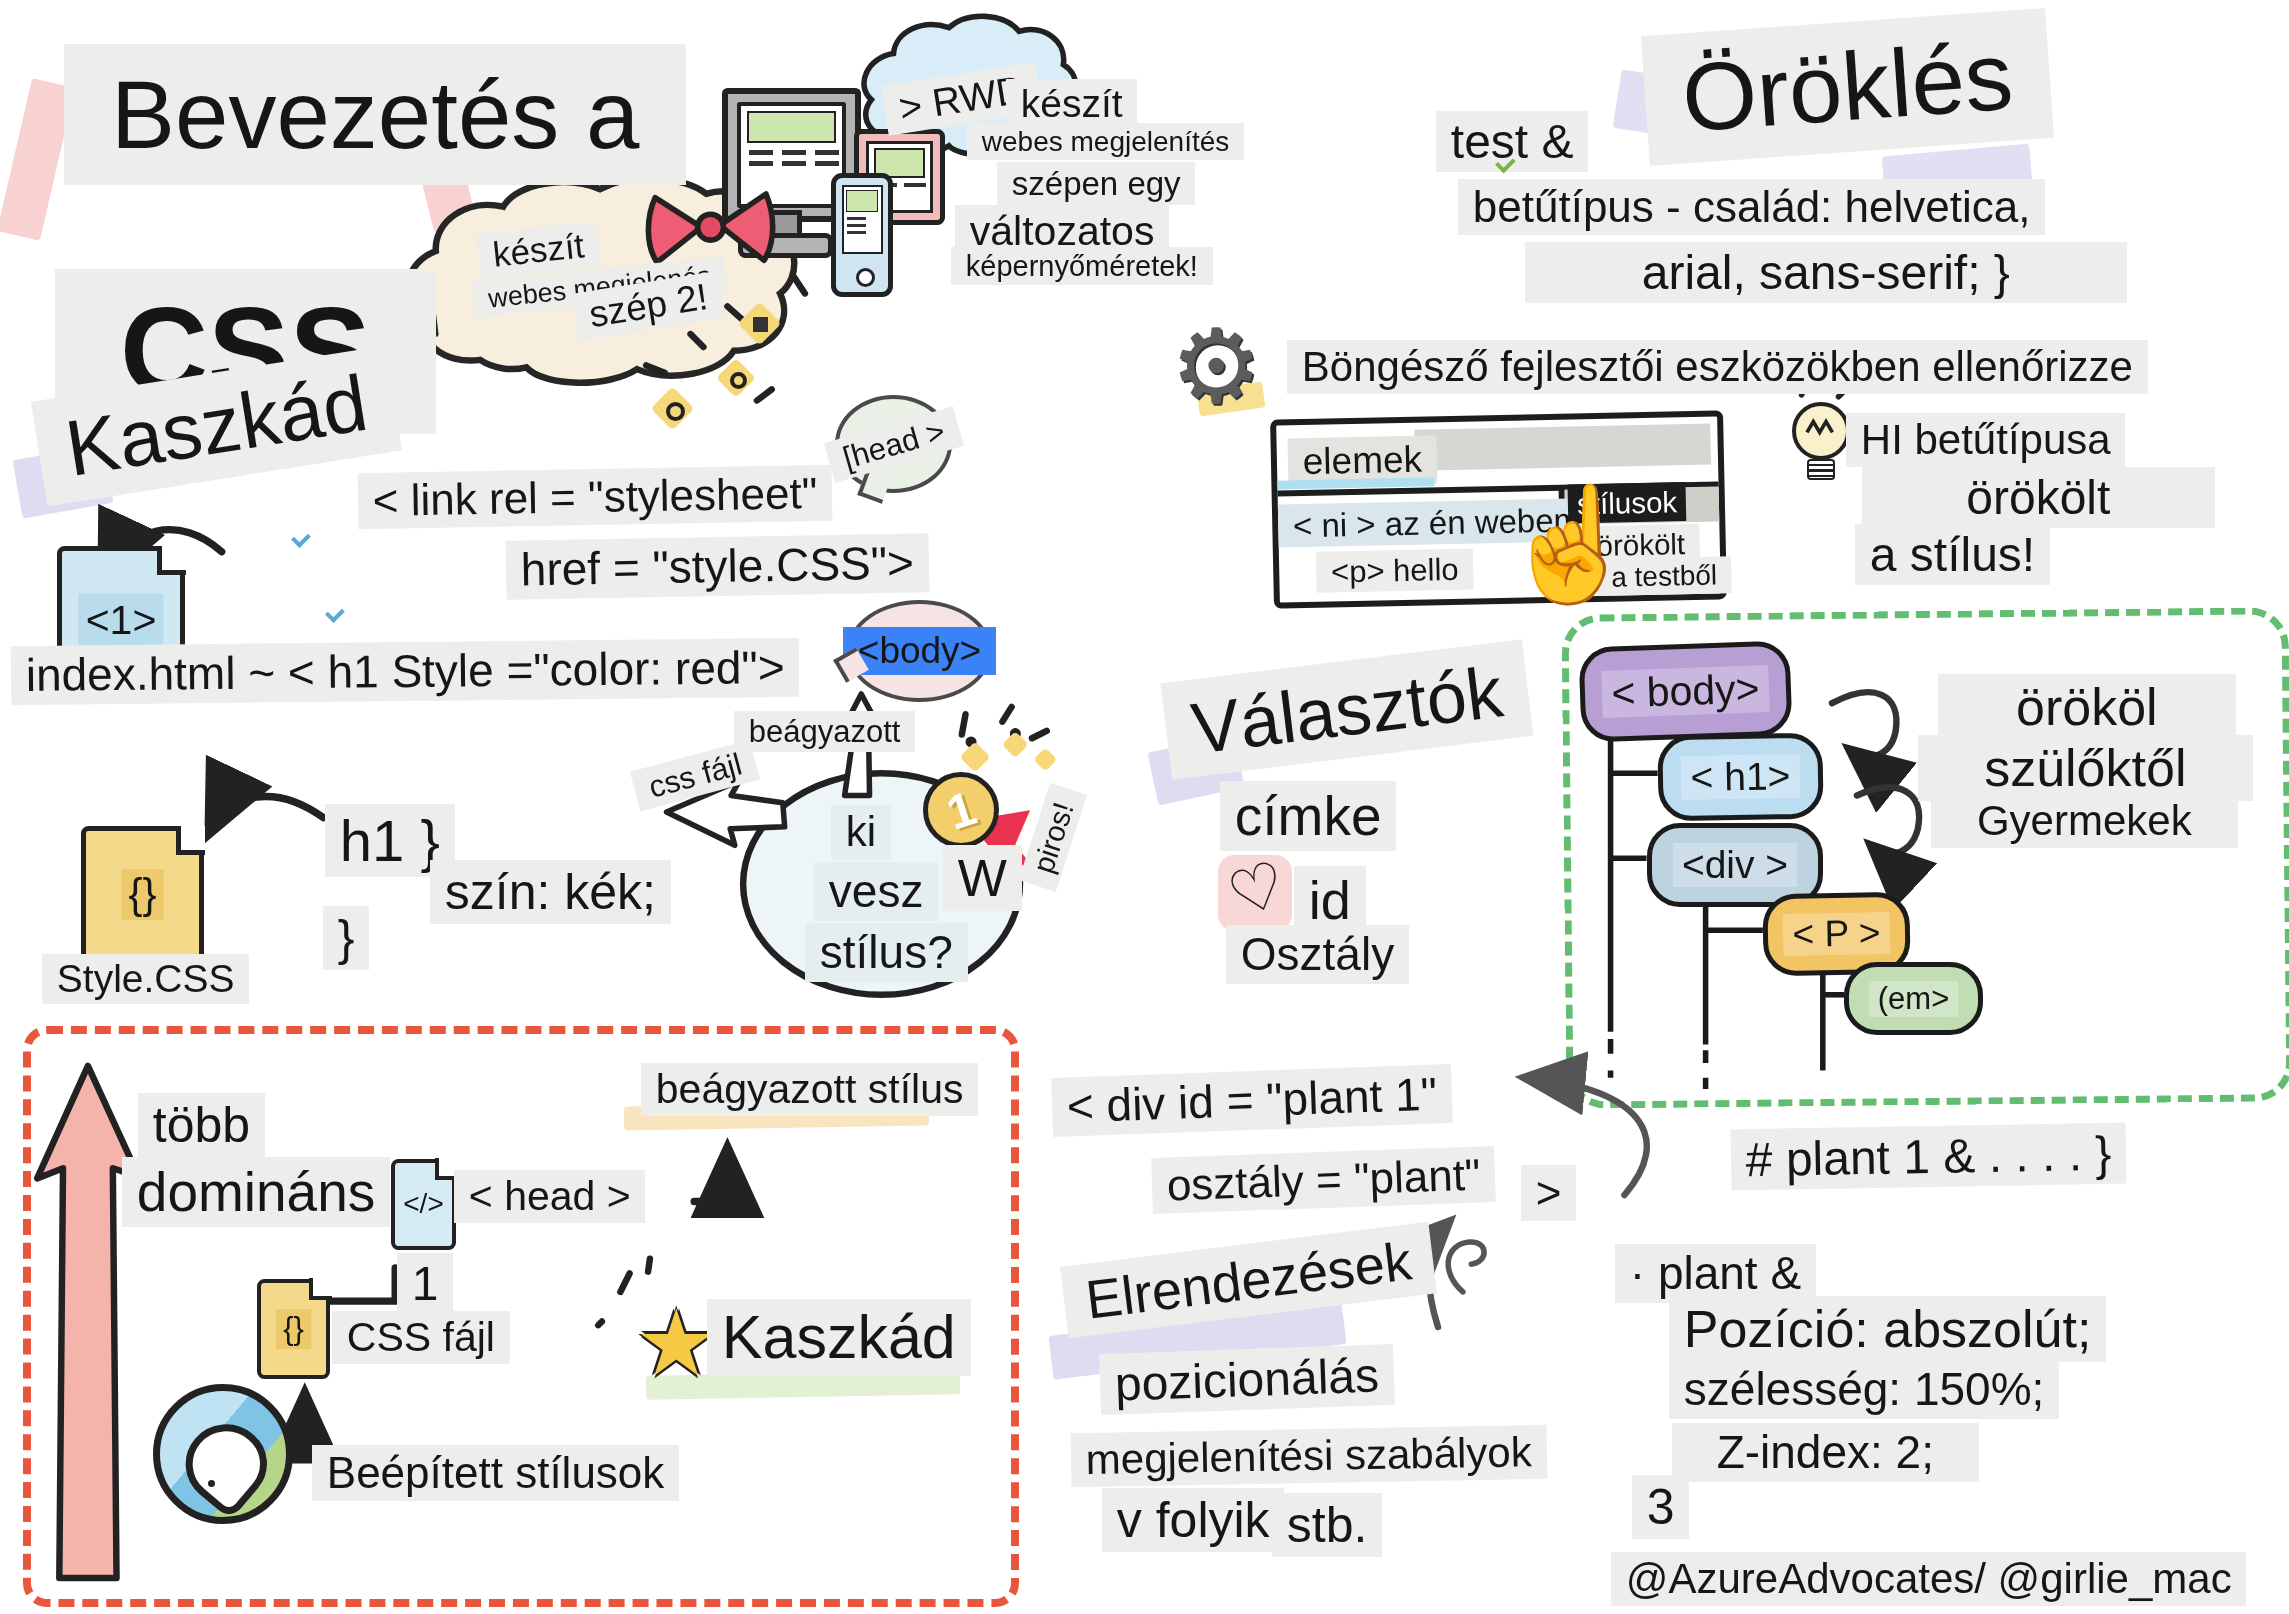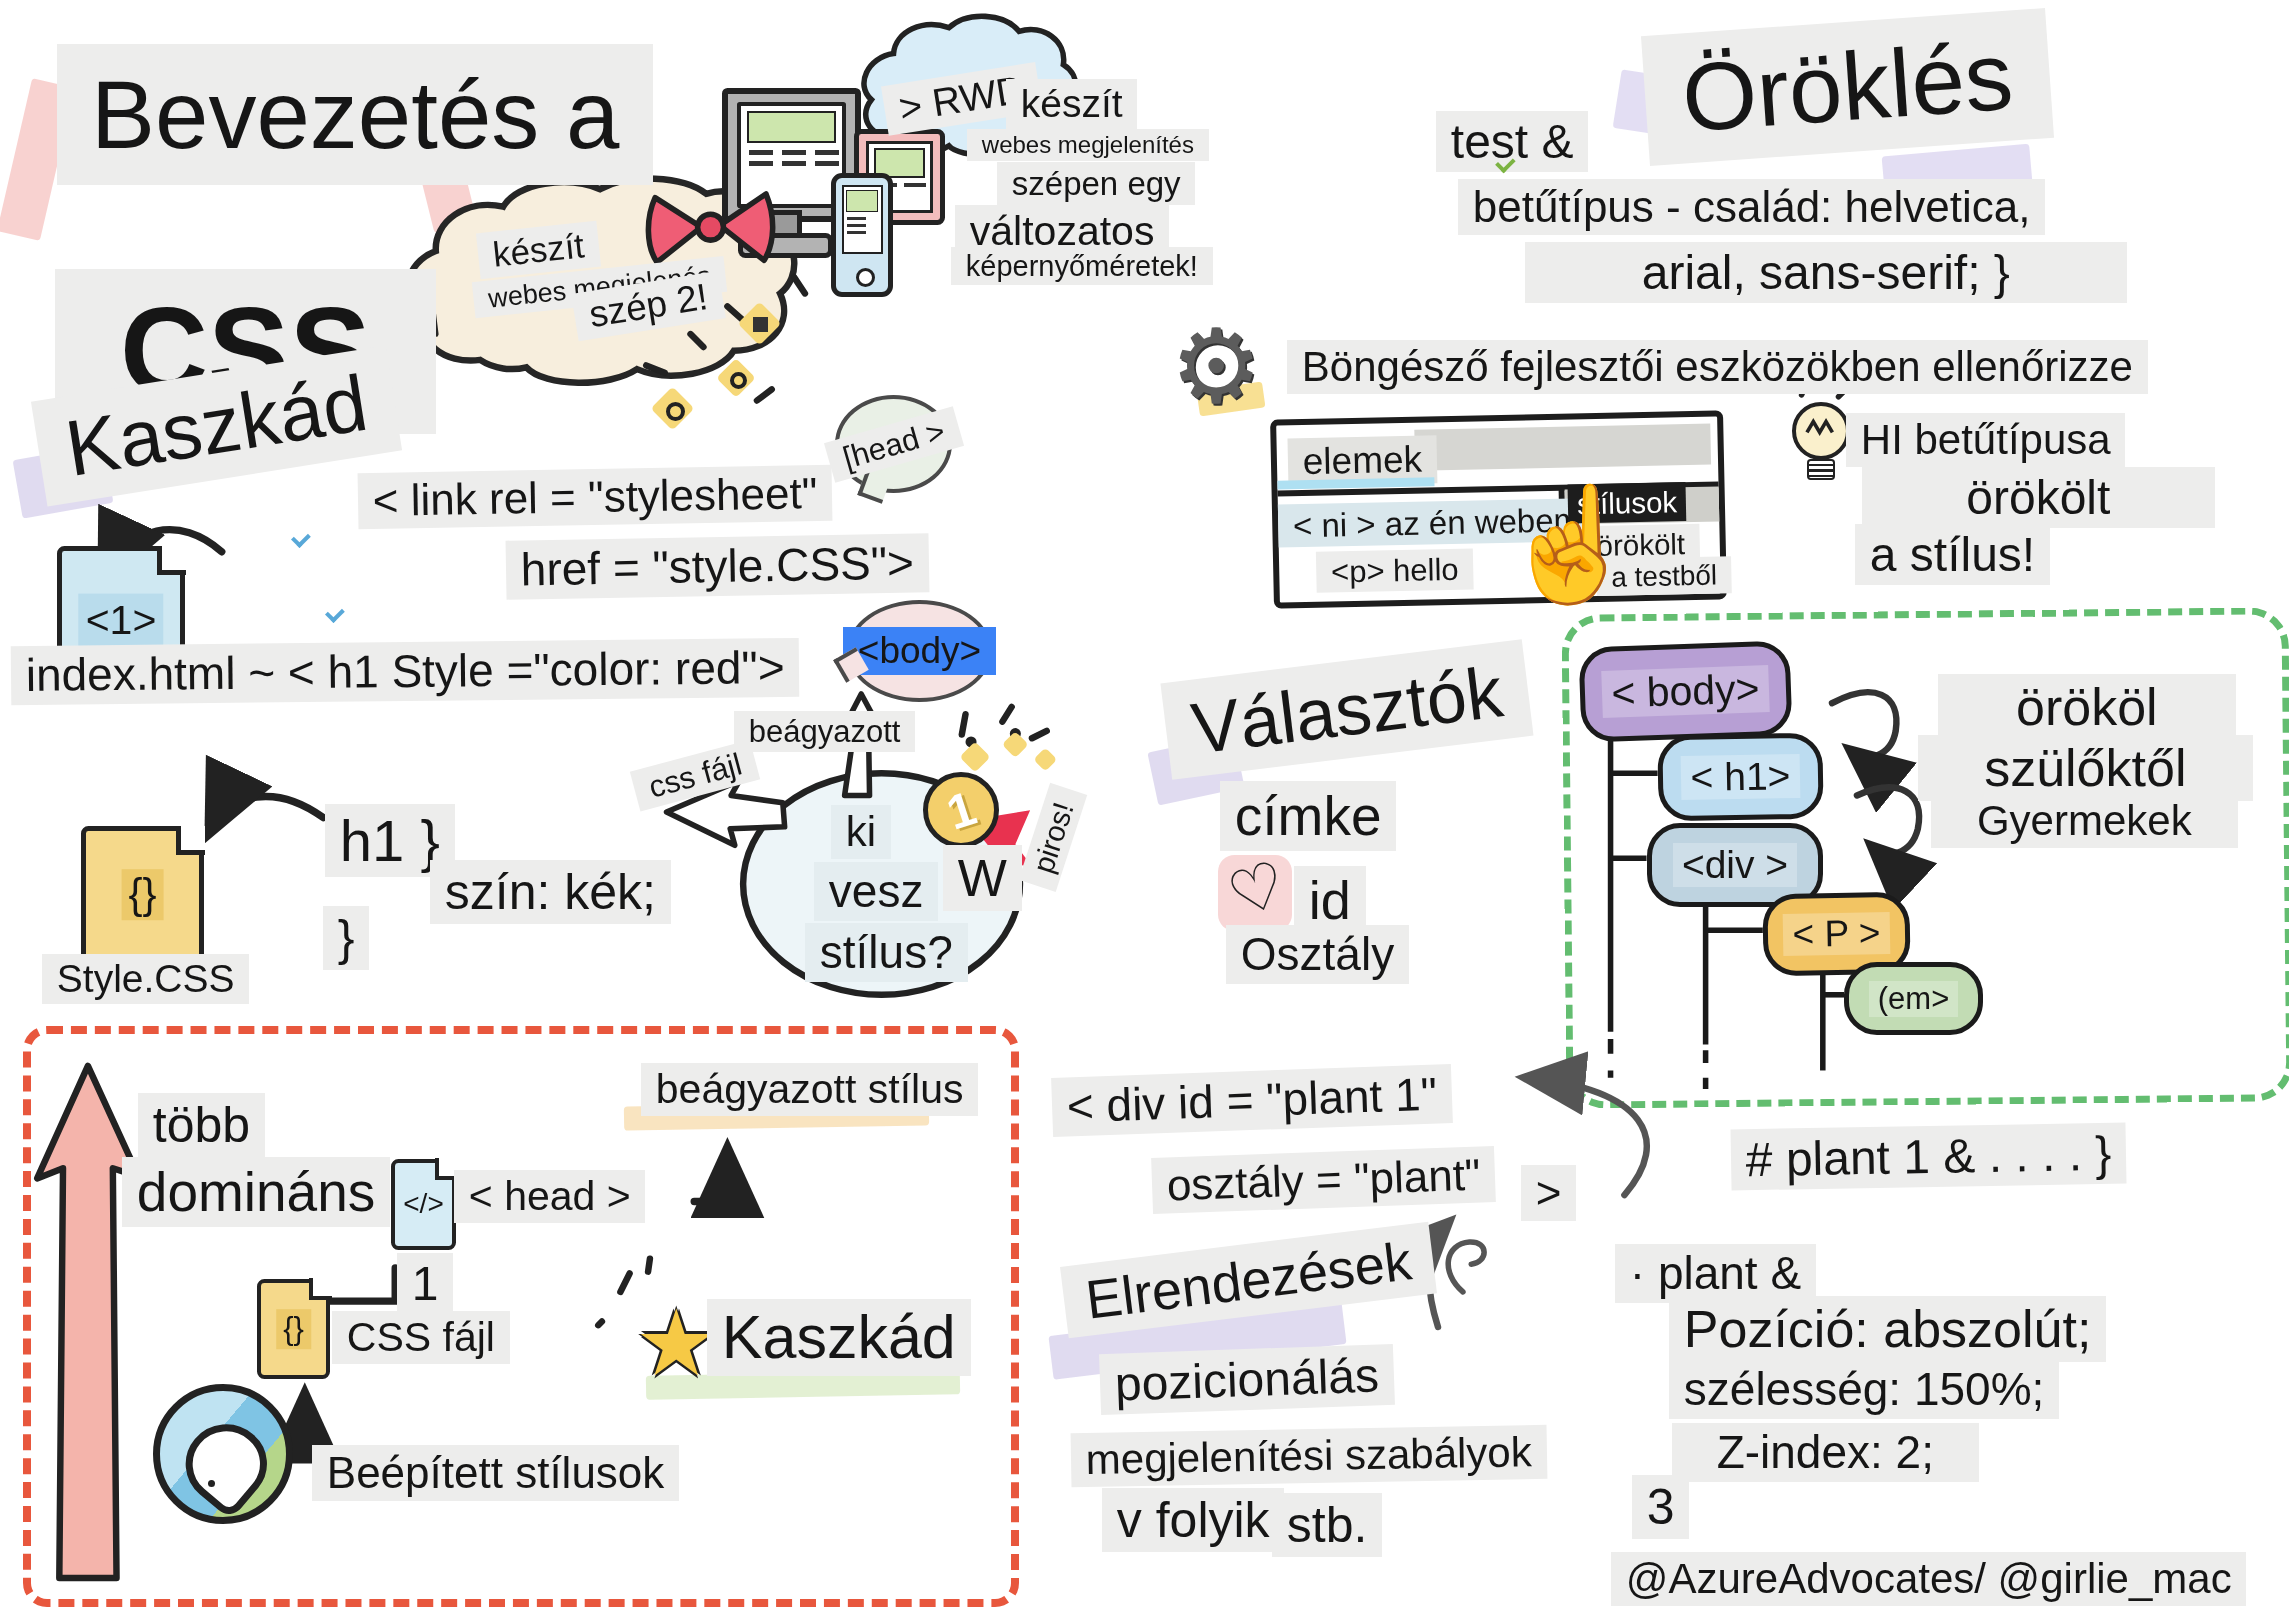--- a/index.html
+++ b/index.html
@@ -223,31 +223,31 @@
   <div class="pill" style="left:1647px;top:823px;width:166px;height:74px;background:#bed3e0;font-size:39px">
       <span>&lt;div &gt;</span>
     </div>
   <div class="pill" style="left:1763px;top:893px;width:137px;height:72px;background:#f2c463;transform:rotate(-1deg);font-size:37px">
       <span>&lt; P &gt;</span>
     </div>
   <div class="pill" style="left:1844px;top:962px;width:129px;height:63px;background:#c2dcb4;font-size:31px">
       <span>(em&gt;</span>
     </div>
 
-  <span class="lbl" style="left:57px;top:44px;font-size:96px;font-weight:500;padding:13px 34px">Bevezetés a</span>
+  <span class="lbl" style="left:64px;top:44px;font-size:96px;font-weight:500;padding:13px 47px">Bevezetés a</span>
   <span class="lbl" style="left:55px;top:269px;font-size:122px;font-weight:600;padding:9.2px 65px">CSS</span>
 
   <span class="lbl" style="left:478px;top:227px;font-size:35px;transform:rotate(-6deg)">készít</span>
   <span class="lbl" style="left:473px;top:269px;font-size:27px;transform:rotate(-6deg)">webes megjelenés</span>
   <span class="lbl" style="left:574px;top:282px;font-size:37px;transform:rotate(-9deg)">szép 2!</span>
 
   <span class="lbl" style="left:884px;top:74px;font-size:39px;transform:rotate(-9deg)">&gt; RWD</span>
 
   <span class="lbl" style="left:1006px;top:79px;font-size:39px">készít</span>
-  <span class="lbl" style="left:967px;top:129px;font-size:24px">webes megjelenítés</span>
+  <span class="lbl" style="left:967px;top:123px;font-size:28px">webes megjelenítés</span>
   <span class="lbl" style="left:997px;top:162px;font-size:33px">szépen egy</span>
   <span class="lbl" style="left:955px;top:205px;font-size:41px;font-weight:500">változatos</span>
   <span class="lbl" style="left:951px;top:247px;font-size:29px">képernyőméretek!</span>
 
   <span class="lbl" style="left:1645px;top:22px;font-size:96px;font-weight:500;padding:7.4px 37px;transform:rotate(-4deg)">Öröklés</span>
   <span class="lbl" style="left:1436px;top:111px;font-size:48px">test &amp;</span>
   <div class="chev" style="left:1497px;top:157px;width:13px;height:8.3px;border-color:#7cb342"></div>
   <span class="lbl" style="left:1458px;top:179px;font-size:44px">betűtípus - család: helvetica,</span>
   <span class="lbl" style="left:1525px;top:242px;width:572px;text-align:center;font-size:48px">arial, sans-serif; }</span>
 

